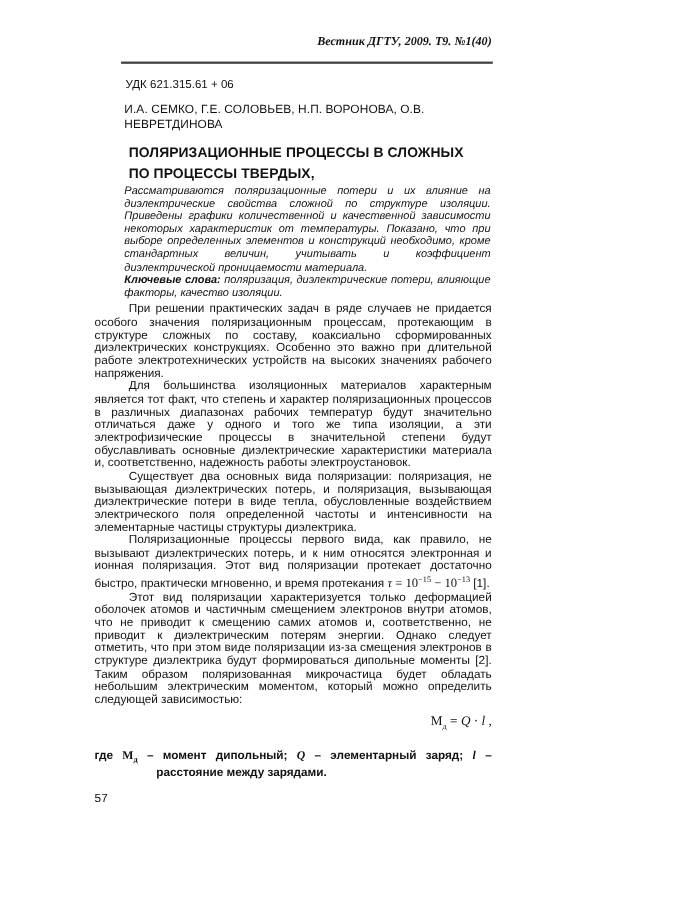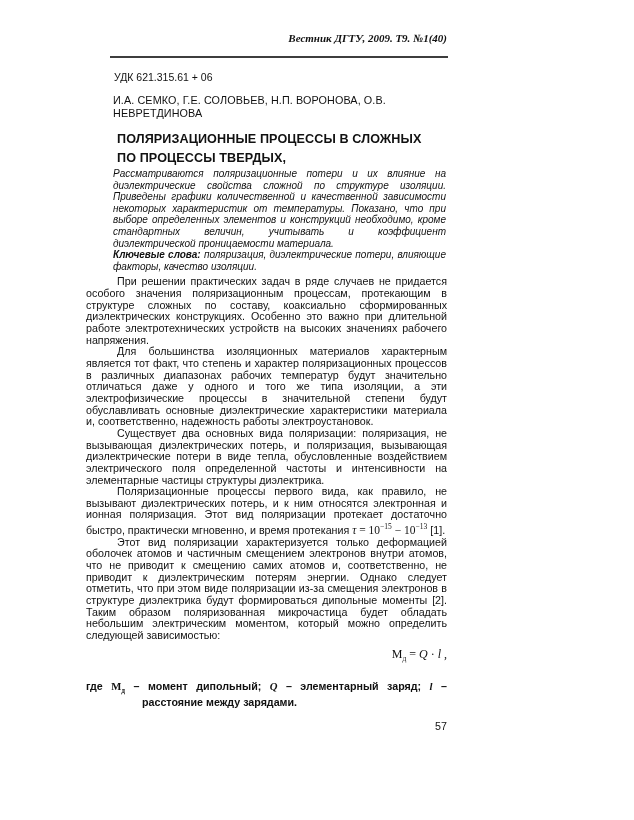--- a/index.html
+++ b/index.html
@@ -78,21 +78,21 @@
     margin: 14px 171px 0 86px;
     font-size: 10.7px;
     line-height: 11.65px;
     text-align: justify;
     padding-left: 56px;
     text-indent: -56px;
     font-weight: bold;
   }
   .page-number {
     margin: 12px 171px 0 86px;
-    text-align: right;
+    text-align: left;
     font-size: 10.7px;
     line-height: 13px;
   }
 </style>
 </head>
 <body>
 
 <div class="page">
 
   <div class="journal-line">Вестник ДГТУ, 2009. Т9. №1(40)</div>

